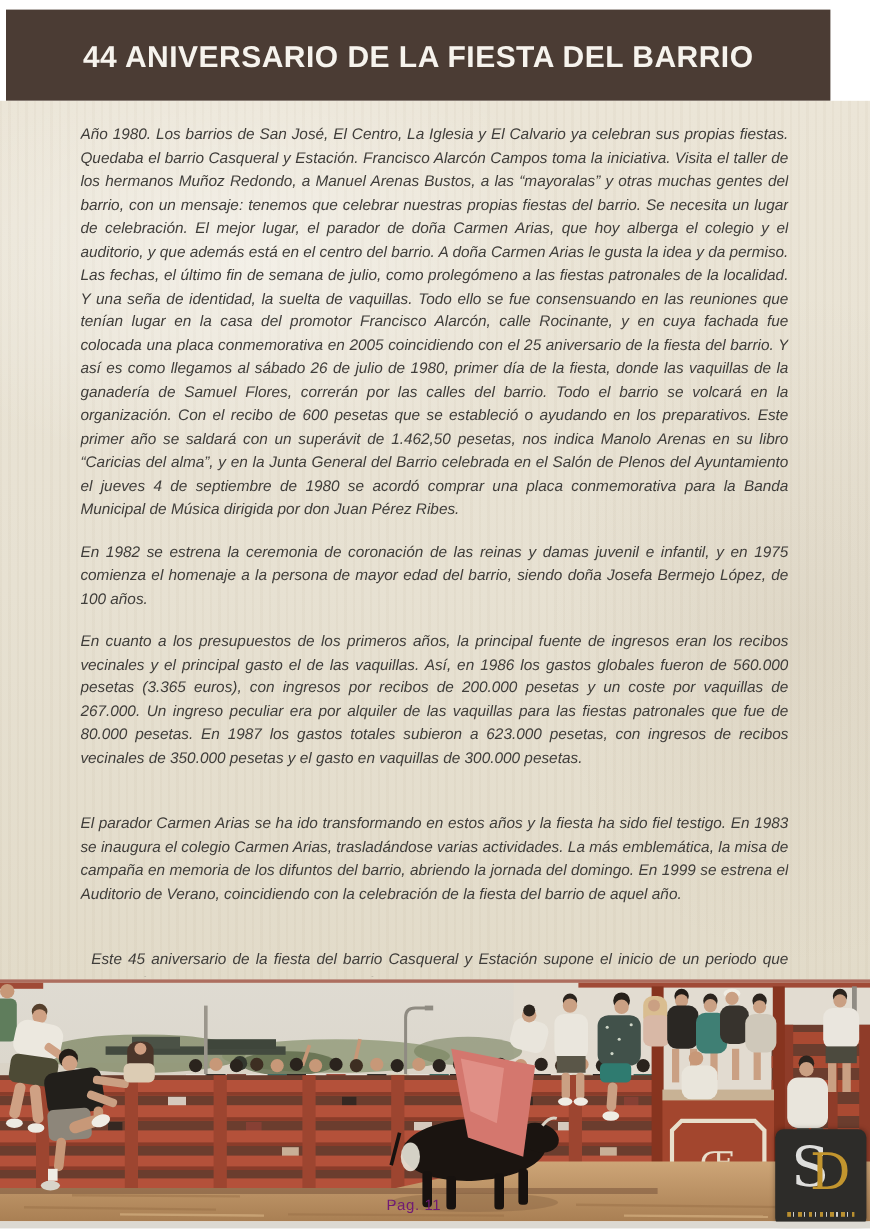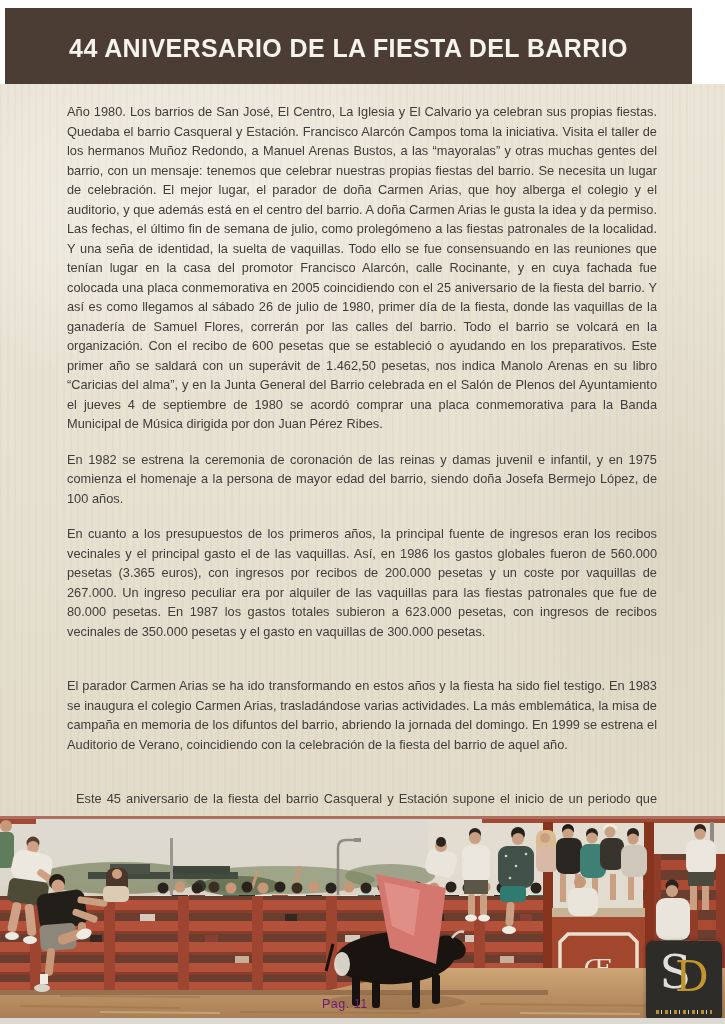--- a/index.html
+++ b/index.html
@@ -12,21 +12,21 @@
                color:var(--title_text,#f6f3ed);white-space:nowrap;}
   
   .parchment{position:absolute;left:0;top:84px;width:725px;height:734px;
     background:
       radial-gradient(ellipse 420px 260px at 28% 18%, rgba(255,255,255,.45), rgba(255,255,255,0) 70%),
       radial-gradient(ellipse 300px 400px at 92% 60%, rgba(150,130,100,.10), rgba(150,130,100,0) 70%),
       repeating-linear-gradient(90deg, rgba(156,136,106,.05) 0 2px, rgba(0,0,0,0) 2px 7px),
       linear-gradient(180deg,#ebe5d7 0%,#e7e1d2 55%,#e2dbc9 100%);}
   
   .content{position:absolute;left:67px;top:102px;width:590px;height:712px;overflow:hidden;
-           color:var(--body_text,#3f3d3a);font-size:12.8px;line-height:19.5px;}
+           color:var(--body_text,#3f3d3a);font-size:12.8px;line-height:19.5px;font-style:italic;}
   .para{margin:0 0 16px 0;text-align:justify;}
   .para.no-gap{margin-bottom:0;margin-top:35px;}
   .para.indent{text-indent:9px;}
   .attribution{margin:14px 2px 0 0;text-align:right;color:#74726e;font-size:13px;}
   
   .photo{position:absolute;left:0;top:816px;width:725px;height:202px;margin:0;}
   .photo svg{display:block;width:725px;height:202px;}
   .bottom-strip{position:absolute;left:0;top:1018px;width:725px;height:6px;background:#dcd9d2;}
   .pagenum{position:absolute;left:322px;top:997px;font-size:12.5px;letter-spacing:.5px;
            color:#701a75;}

